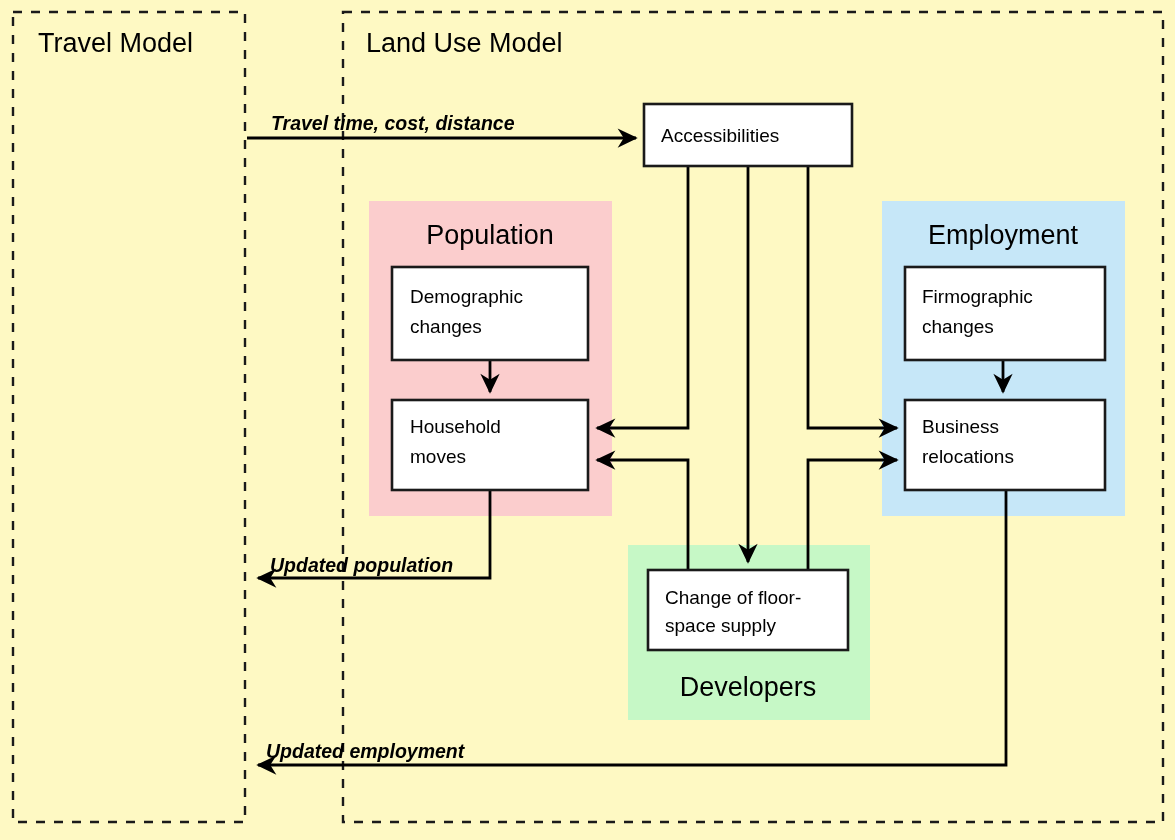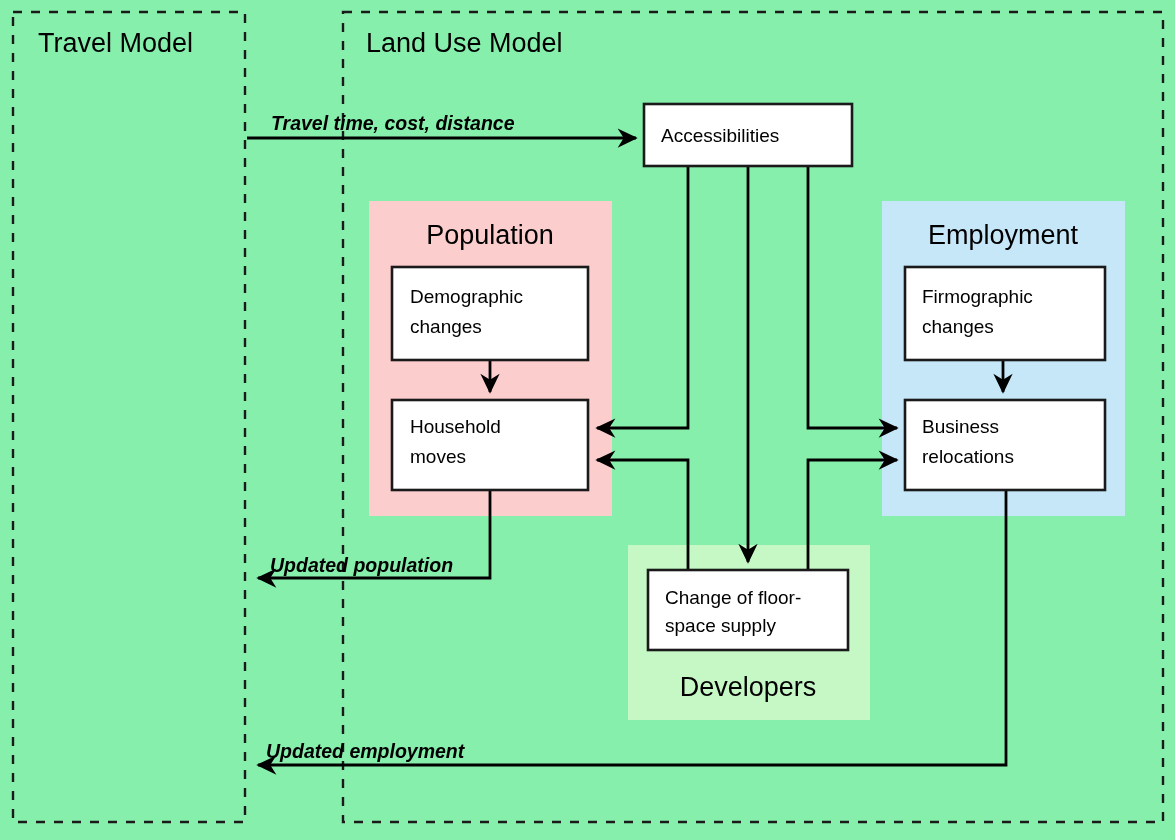--- a/index.html
+++ b/index.html
@@ -4,21 +4,21 @@
 <style>
   html, body {
     margin: 0;
     padding: 0;
     background: #ffffff;
   }
   #page {
     position: relative;
     width: 1175px;
     height: 840px;
-    background: #86efac;
+    background: #fef9c3;
     font-family: "Liberation Sans", sans-serif;
     overflow: hidden;
   }
   svg.diagram {
     position: absolute;
     left: 0;
     top: 0;
     width: 1175px;
     height: 840px;
   }

